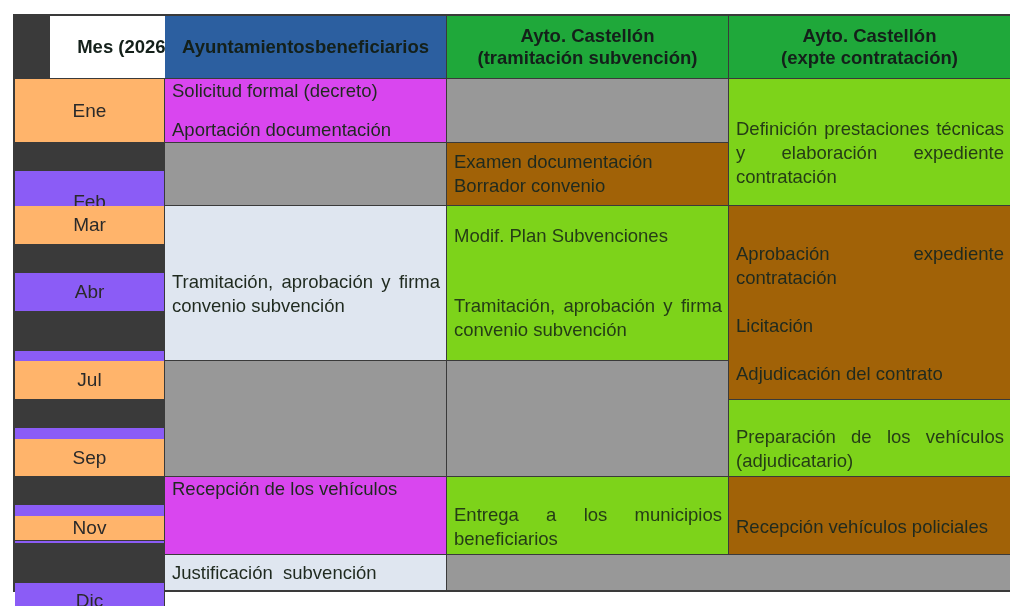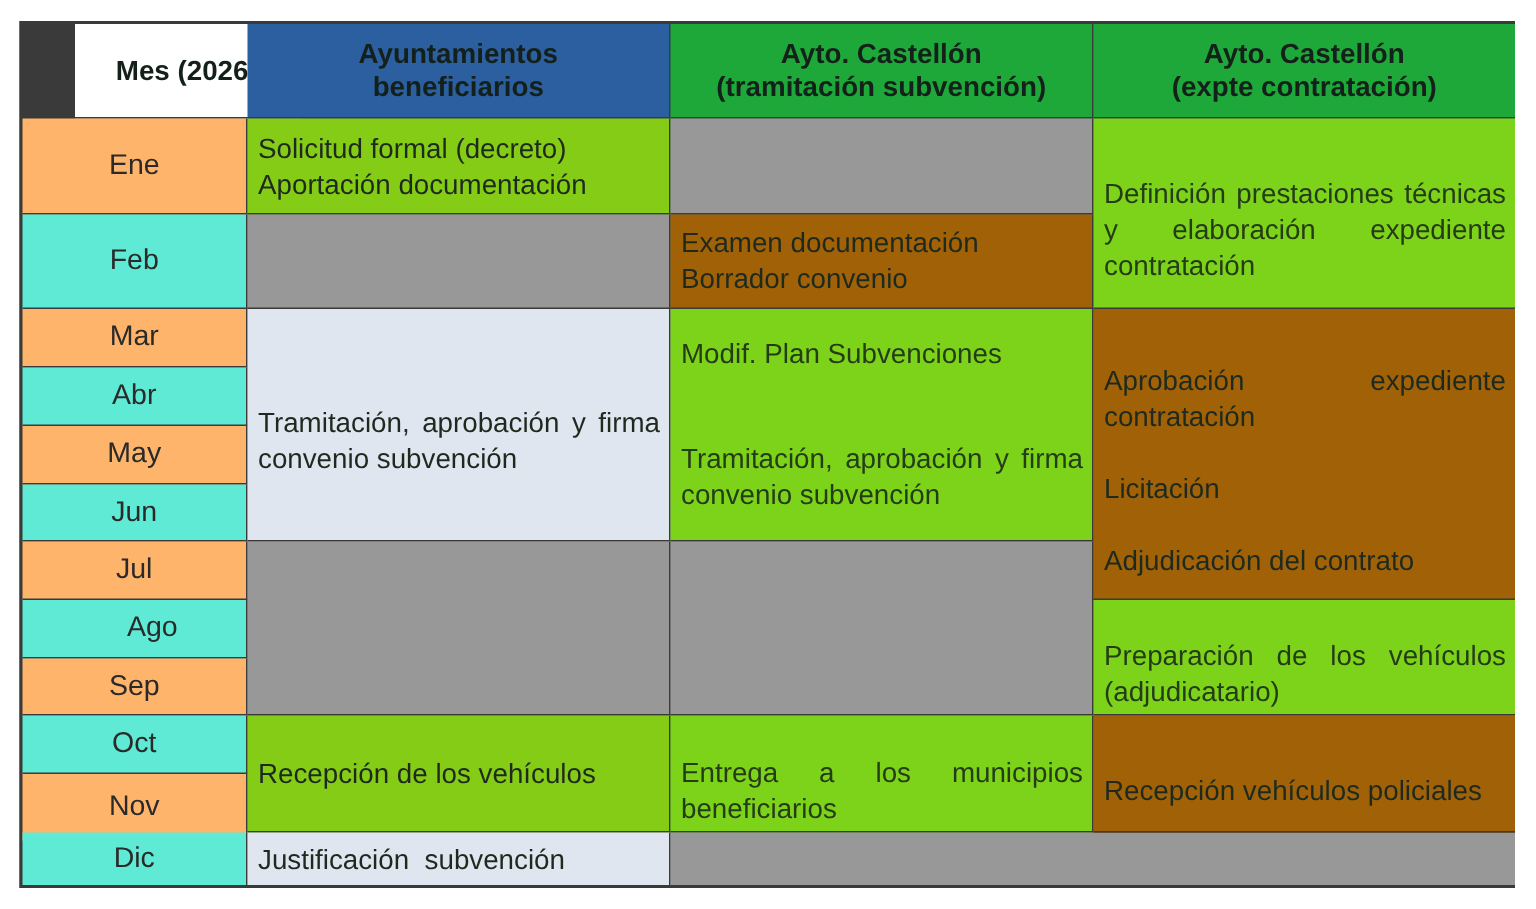--- a/index.html
+++ b/index.html
@@ -12,37 +12,37 @@
   .hdr { font-weight: bold; text-align: center; display: flex; align-items: center;
          justify-content: center; font-size: 18.5px; line-height: 22px; color: #14201a; }
   .month { display: flex; align-items: center; justify-content: center; font-size: 19px; color: #2a2a2a; }
   .txt { display: flex; flex-direction: column; justify-content: center; padding: 0 6px 0 7px; }
   .just { text-align: justify; text-align-last: left; margin-top: 22px; }
   .gap { height: 24px; }
   .c-white { background: #ffffff; }
   .c-blue { background: #2c5fa0; }
   .c-green-h { background: #1fa83a; }
   .c-or-d { background: #ffb46b; }
-  .c-or-l { background: #5eead4; }
-  .c-lblue { background: #84cc16; }
+  .c-or-l { background: #8b5cf6; margin-top: 28px; }
+  .c-lblue { background: #d946ef; justify-content: space-between; }
   .c-vlblue { background: #dfe6f0; }
   .c-grey { background: #989898; }
   .c-lime { background: #7dd31a; }
   .c-pale { background: #a16207; }
   .dark { color: #253d16; }
 </style>
 </head>
 <body>
 
 <div class="tbl">
 
   <div class="cell hdr c-white" style="left:0;top:0;width:150px;height:63px;margin-left:35px;">
     <span>Mes (2026)</span>
   </div>
-  <div class="cell hdr c-blue" style="left:150px;top:0;width:282px;height:63px;flex-direction:column;">
+  <div class="cell hdr c-blue" style="left:150px;top:0;width:282px;height:63px;flex-direction:row;">
     <span>Ayuntamientos</span>
     <span>beneficiarios</span>
   </div>
   <div class="cell hdr c-green-h" style="left:432px;top:0;width:282px;height:63px;flex-direction:column;">
     <span>Ayto. Castellón</span>
     <span>(tramitación subvención)</span>
   </div>
   <div class="cell hdr c-green-h" style="left:714px;top:0;width:281px;height:63px;flex-direction:column;border-right:none;">
     <span>Ayto. Castellón</span>
     <span>(expte contratación)</span>
@@ -53,39 +53,36 @@
     </div>
   <div class="cell month c-or-l" style="left:0;top:127px;width:150px;height:63px;">
       <span>Feb</span>
     </div>
   <div class="cell month c-or-d" style="left:0;top:190px;width:150px;height:39px;">
       <span>Mar</span>
     </div>
   <div class="cell month c-or-l" style="left:0;top:229px;width:150px;height:39px;">
       <span>Abr</span>
     </div>
-  <div class="cell month c-or-d" style="left:0;top:268px;width:150px;height:39px;">
-      <span>May</span>
-    </div>
   <div class="cell month c-or-l" style="left:0;top:307px;width:150px;height:38px;">
       <span>Jun</span>
     </div>
   <div class="cell month c-or-d" style="left:0;top:345px;width:150px;height:39px;text-align:center;">
       <span>Jul</span>
     </div>
   <div class="cell month c-or-l" style="left:0;top:384px;width:150px;height:39px;padding-left:24px;">
       <span>Ago</span>
     </div>
   <div class="cell month c-or-d" style="left:0;top:423px;width:150px;height:38px;">
       <span>Sep</span>
     </div>
   <div class="cell month c-or-l" style="left:0;top:461px;width:150px;height:39px;">
       <span>Oct</span>
     </div>
-  <div class="cell month c-or-d" style="left:0;top:500px;width:150px;height:45px;">
+  <div class="cell month c-or-d" style="left:0;top:500px;width:150px;height:25px;">
       <span>Nov</span>
     </div>
   <div class="cell month c-or-l" style="left:0;top:539px;width:150px;height:35px;border-bottom:none;">
       <span>Dic</span>
     </div>
 
   <div class="cell txt c-lblue" style="left:150px;top:63px;width:282px;height:64px;">
     <span>Solicitud formal (decreto)</span>
     <span>Aportación documentación</span>
   </div>

